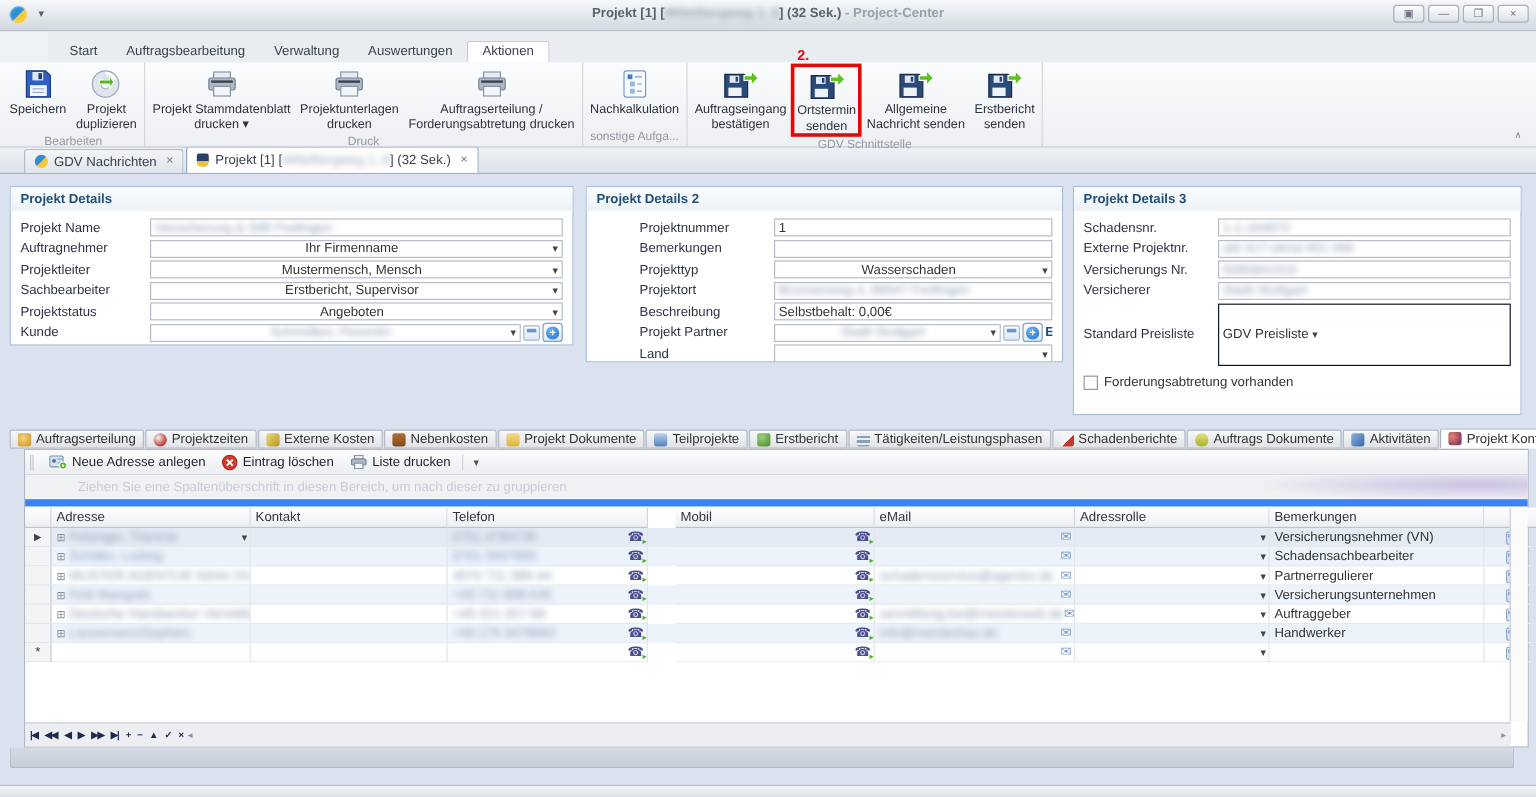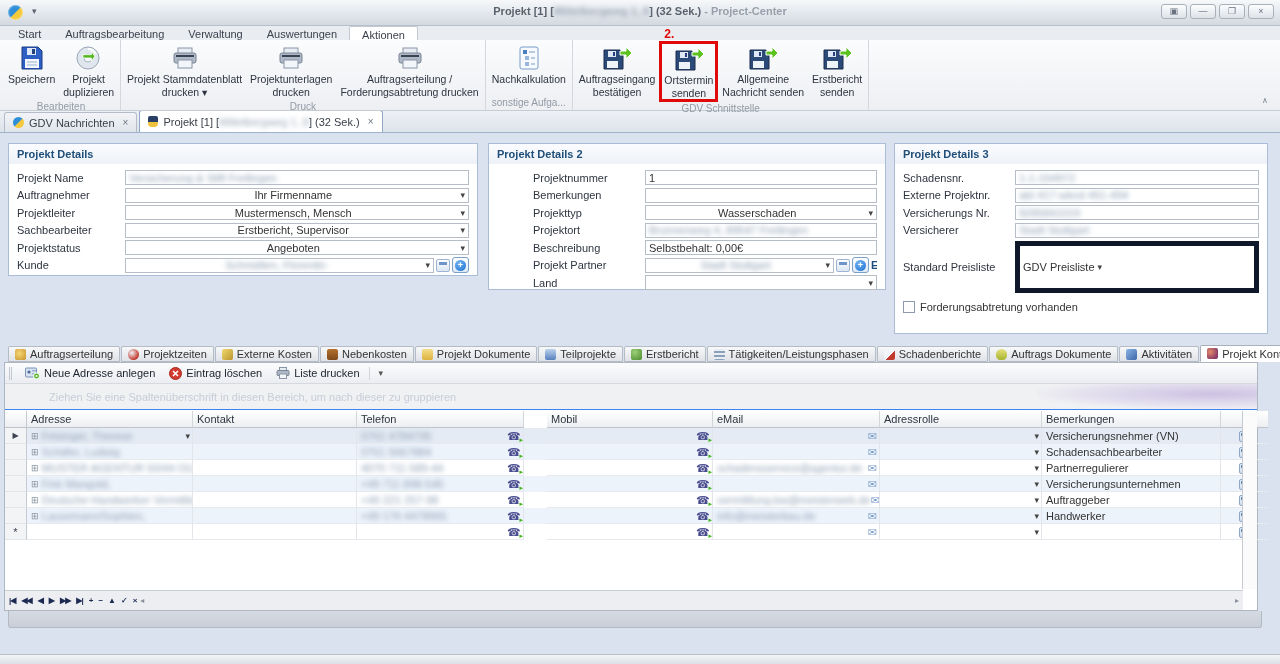--- a/index.html
+++ b/index.html
@@ -13,36 +13,36 @@
   .appcaret { position:absolute; left:32px; top:6px; color:#5a6270; font-size:9px; }
   .wtitle { position:absolute; left:0; right:0; top:5px; text-align:center; font-weight:bold; color:#5a626e; }
   .wtitle .app { color:#98a0ac; font-weight:bold; }
   .blur  { filter:blur(2.5px); color:#8fa0b5; }
   .blur2 { filter:blur(2.5px); color:#9aa6b6; }
   .winbtns { position:absolute; right:6px; top:4px; display:flex; gap:3px; }
   .wbtn { width:26px; height:15px; border:1px solid #aab0ba; border-radius:3px; background:linear-gradient(#fcfdfe,#dde2e8);
           display:flex; align-items:center; justify-content:center; color:#6a7280; font-size:9px; line-height:1; }
 
   
-  .ribbontabs { height:14px; background:#e9edf2; display:flex; padding-left:6px; }
+  .ribbontabs { height:26px; background:#e9edf2; display:flex; align-items:flex-end; padding-left:6px;margin-left:40px; }
   .rtab { padding:2px 12px 3px; color:#3c424c; cursor:default; }
   .rtab.active { background:#fff; border:1px solid #c3c9d2; border-bottom:none; border-radius:2px 2px 0 0; }
   .ribbonbody { position:relative; height:71px; background:linear-gradient(#fbfcfd,#edeff3); border-bottom:1px solid #c6ccd4; display:flex; padding-left:2px; }
   .rgroup { display:flex; flex-direction:column; border-right:1px solid #d4d8de; padding:1px 2px 0; }
   .rbuttons { display:flex; flex:1; align-items:flex-start; }
   .rbtn { display:flex; flex-direction:column; align-items:center; padding:2px 4px; min-width:52px; }
   .rbtn .ric { height:30px; display:flex; align-items:center; }
   .rbtn .rlabel { white-space:pre-line; text-align:center; font-size:10.5px; line-height:1.2; color:#2e3440; }
   .rbtn.hl { position:relative; border:3px solid #e00a0a; padding:0 2px; }
   .annot { position:absolute; top:-17px; left:2px; color:#e00a0a; font-weight:bold; font-size:12px; }
   .rgrouplabel { text-align:center; color:#939aa4; font-size:10px; padding:1px 4px 2px; }
   .ribchev { position:absolute; right:8px; bottom:4px; width:14px; height:11px; display:flex; align-items:center; justify-content:center; color:#7a828e; font-size:8px; border-radius:2px; }
 
   
-  .doctabs { height:22px; background:linear-gradient(#eef1f5,#dde3ea); display:flex; align-items:flex-end; padding-left:4px; border-bottom:1px solid #9fb2ca; }
+  .doctabs { height:22px; background:linear-gradient(#eef1f5,#dde3ea); display:flex; align-items:flex-end; padding-left:20px; border-bottom:1px solid #9fb2ca; }
   .dtab { display:flex; align-items:center; gap:5px; padding:3px 8px; background:linear-gradient(#f2f4f7,#e0e5eb);
           border:1px solid #b3bcc8; border-bottom:none; border-radius:3px 3px 0 0; margin-right:2px; color:#3a404a; height:20px; }
   .dtab.active { background:#fff; height:22px; font-weight:normal; border-color:#8fa6c4; }
   .dclose { color:#6c7480; font-size:10px; margin-left:3px; }
   .dticon1 { width:11px; height:11px; border-radius:50%; background:linear-gradient(135deg,#2e8fd8 0 48%, #f4c93c 52% 100%); }
   .dticon2 { width:10px; height:11px; background:linear-gradient(180deg,#2a3f66 0 55%, #f0c13a 55% 100%); border-radius:2px 2px 4px 4px; }
 
   
   .main { position:relative; height:597px; background:#d9e2ee; }
 
@@ -57,40 +57,40 @@
   .ccaret { color:#444; font-size:9px; padding-left:3px; }
   .p1 .flabel { width:108px; }
   .p2 .flabel { width:112px;margin-left:36px; }
   .p3 .flabel { width:112px; }
   .xicon { width:14px; height:13px; border:1px solid #9db4d2; background:linear-gradient(#fdfdfe,#dce6f2); border-radius:2px; position:relative; }
   .xicon:before { content:""; position:absolute; left:2px; top:2px; right:2px; height:3px; background:#6f95c8; }
   .addbtn { width:17px; height:16px; border:1px solid #7aa0c8; border-radius:3px; background:linear-gradient(#fff,#dce9f6); display:flex; align-items:center; justify-content:center; }
   .addbtn .plus { width:11px; height:11px; border-radius:50%; background:radial-gradient(circle at 35% 30%, #6fb3f2, #1f6fd0); color:#fff; font-size:9px; line-height:11px; text-align:center; font-weight:bold; }
   .clipE { width:6px; overflow:hidden; color:#1f4e79; font-weight:bold; }
   .tallrow { display:flex; align-items:center; height:56px; }
-  .tallbox { flex:1; height:52px; border:5px solid #0f172a; display:flex; align-items:center; padding:0 3px; }
+  .tallbox { flex:1; height:52px; border:1px solid #0f172a; display:flex; align-items:center; padding:0 3px; }
   .chkrow { display:flex; align-items:center; gap:5px; height:20px; margin-top:2px; }
   .chk { width:12px; height:12px; border:1px solid #8e9aac; background:#fdfdfe; }
 
   
   .tstrip { position:absolute; left:8px; top:212px; right:10px; height:17px; display:flex; align-items:flex-end; }
   .ttab { display:flex; align-items:center; gap:4px; height:16px; padding:0 6px; background:linear-gradient(#f7f8f9,#dfe2e7);
           border:1px solid #b6bcc4; border-radius:2px 2px 0 0; margin-right:1px; white-space:nowrap; color:#333; }
   .ttab.active { background:#fff; height:17px; border-color:#a8b0bc; border-bottom-color:#fff; }
   .ti { width:11px; height:11px; border-radius:2px; flex:none; }
 
   
-  .gridpanel { position:absolute; left:4px; top:229px; width:1254px; height:249px; background:#fff; border:1px solid #aeb6c2; }
+  .gridpanel { position:absolute; left:20px; top:229px; width:1254px; height:249px; background:#fff; border:1px solid #aeb6c2; }
   .gtoolbar { height:21px; background:linear-gradient(#fcfcfd,#ebedf1); border-bottom:1px solid #d6d9df; display:flex; align-items:center; gap:4px; padding-left:4px; }
   .grip { width:3px; height:13px; border-left:1px solid #c3c8d0; border-right:1px solid #c3c8d0; margin-right:4px; }
   .tbtn { display:flex; align-items:center; gap:4px; padding:1px 5px; color:#1c222c; }
   .tbtn svg { flex:none; }
   .tsep { width:1px; height:13px; background:#d0d4da; }
   .tcaret { color:#555; font-size:9px; padding:0 5px; }
-  .groupband { position:relative; height:26px; background:#f0f1f3; border-bottom:1px solid #3b82f6; display:flex; align-items:center; padding-left:44px; color:#c7cdd8; }
+  .groupband { position:relative; height:26px; background:#f0f1f3; border-bottom:6px solid #3b82f6; display:flex; align-items:center; padding-left:44px; color:#c7cdd8; }
   .groupband .swirl { position:absolute; right:0; top:0; bottom:0; width:220px;
       background:radial-gradient(ellipse at 80% 40%, rgba(176,155,214,.55), rgba(200,185,228,.25) 55%, transparent 75%); }
 
   .tbl { position:absolute; left:0; top:48px; width:1238px; }
   .thead { display:flex; height:17px; }
   .th { background:linear-gradient(#ffffff,#eceef1); border-right:1px solid #d2d5da; border-bottom:1px solid #bfc4cb; padding:2px 0 0 4px; color:#2e3440; overflow:hidden; white-space:nowrap; }
   .trow { display:flex; height:16px; }
   .td { border-right:1px solid #e2e5e9; border-bottom:1px solid #e6e9ed; padding:1px 2px 0 4px; overflow:hidden; white-space:nowrap; display:flex; align-items:center; }
   .gut { width:22px; flex:none; background:#f3f4f6; border-right:1px solid #c6cad0; border-bottom:1px solid #e2e5e9; display:flex; align-items:center; justify-content:center; color:#3c4250; font-size:8px; }
   .w-adr{width:166px;flex:none;} .w-kon{width:164px;flex:none;} .w-tel{width:167px;flex:none;}

